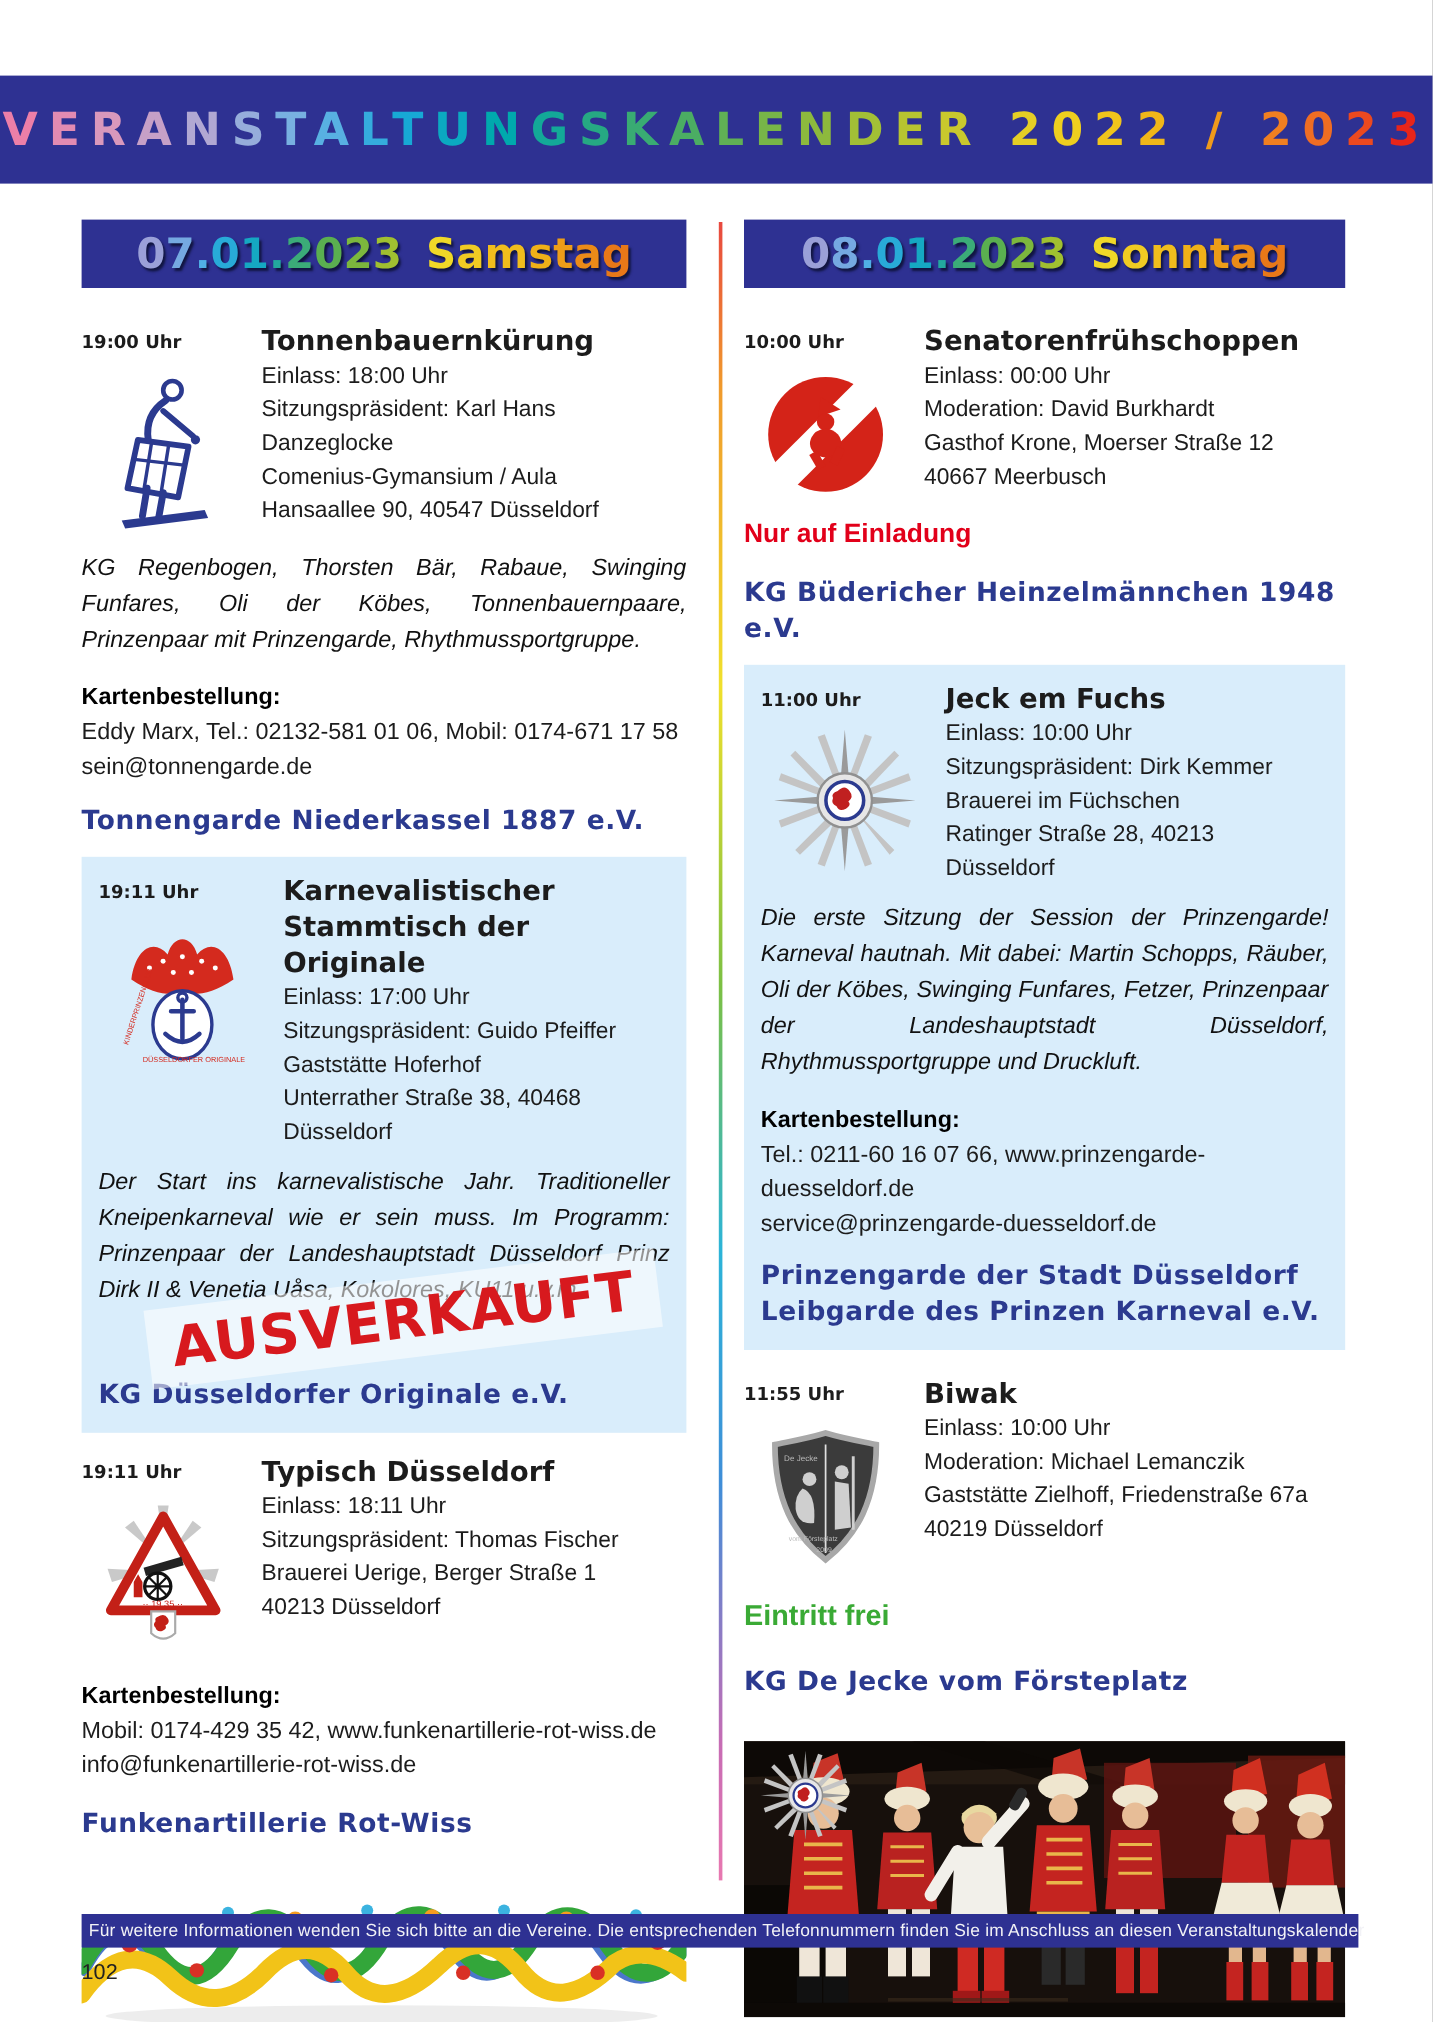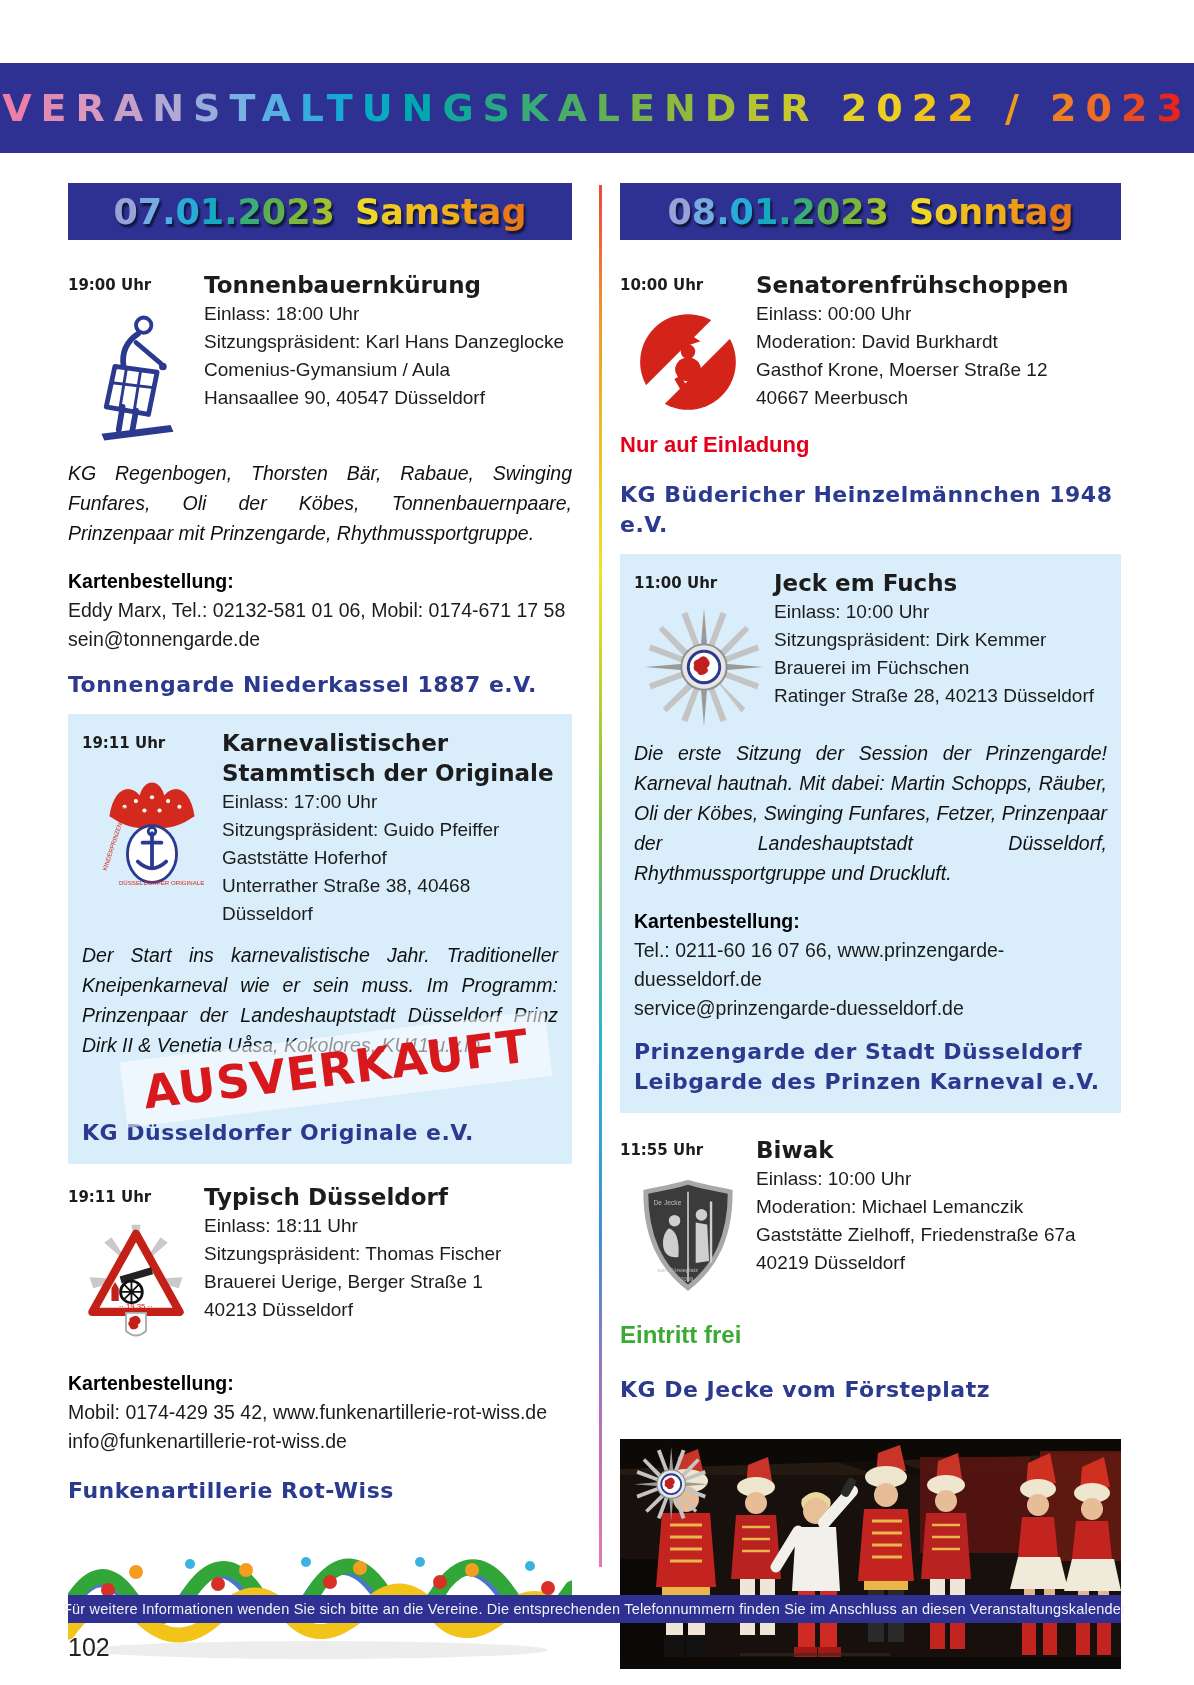--- a/index.html
+++ b/index.html
@@ -20,44 +20,44 @@
                       #7cc043 46%,#2cb4d8 62%,#3f8ed8 76%,#c86cb4 92%,#e878b0 100%);}
   .date-bar{height:57px;background:#2e3192;display:flex;align-items:center;justify-content:center;
             gap:20px;margin-bottom:30px;}
   .date-text,.day-text{font-family:"DejaVu Sans",sans-serif;font-weight:bold;font-size:35px;
             text-shadow:2px 3px 2px rgba(12,16,50,.85);white-space:nowrap;}
   
   .event-row{display:flex;align-items:flex-start;}
   .e-left{width:136px;flex:none;}
   .time{font-family:"DejaVu Sans",sans-serif;font-weight:bold;font-size:15px;line-height:30px;white-space:nowrap;}
   .logo{display:block;margin:10px auto 0 auto;}
-  .e-body{flex:1;min-width:0;}
+  .e-body{flex:1;min-width:0;margin-left:14px;}
   .event-title{font-family:"DejaVu Sans",sans-serif;font-weight:bold;font-size:23px;line-height:30px;}
   .detail{font-size:19px;line-height:28px;color:#1c1c1c;}
   .desc{font-style:italic;font-size:19.5px;line-height:30px;text-align:justify;color:#111;margin-top:12px;}
   .tickets{margin-top:18px;}
   .tickets-label{font-weight:bold;font-size:19.5px;line-height:30px;color:#000;}
   .ticket-line{font-size:19.5px;line-height:29px;color:#1c1c1c;}
   .club{margin-top:16px;color:#2b3a8f;font-family:"DejaVu Sans",sans-serif;
         font-weight:bold;font-size:22px;line-height:30px;letter-spacing:.5px;}
   .bluebox{background:#d9edfb;margin-top:14px;padding:14px 14px 16px 14px;}
   .bluebox .event-row .e-left{width:140px;}
   .stamp{display:inline-block;transform:rotate(-7deg);color:#d7191e;
          font-family:"DejaVu Sans",sans-serif;font-weight:bold;font-size:46px;letter-spacing:1px;
          background:rgba(255,255,255,.55);padding:6px 20px;margin:-24px 0 0 40px;white-space:nowrap;}
   .note-red{margin-top:18px;color:#e2001a;font-weight:bold;font-size:22px;line-height:26px;}
   .note-green{margin-top:24px;color:#3aaa35;font-weight:bold;font-size:24px;line-height:28px;}
   .club-two{margin-top:14px;}
   .img-block{display:block;margin-top:14px;}
   .photo-block{display:block;margin-top:34px;}
   
   .footer-bar{position:absolute;left:68px;top:1595px;width:1053px;height:28px;background:#2e3192;
-              display:flex;align-items:center;justify-content:center;}
+              display:flex;align-items:center;justify-content:center;padding-left:11px;}
   .footer-text{color:#f2f2f6;font-size:14.5px;letter-spacing:.2px;white-space:nowrap;}
-  .page-number{position:absolute;left:68px;top:1633px;font-size:25px;color:#222;
+  .page-number{position:absolute;left:68px;top:1633px;font-size:18px;color:#222;
                font-family:"Liberation Sans",sans-serif;}
   .hidden-defs{position:absolute;width:0;height:0;overflow:hidden;}
 </style>
 </head>
 <body>
 
 <svg class="hidden-defs" aria-hidden="true">
   <defs>
     <g id="starbadge">
       <g fill="#9a9a9a">

